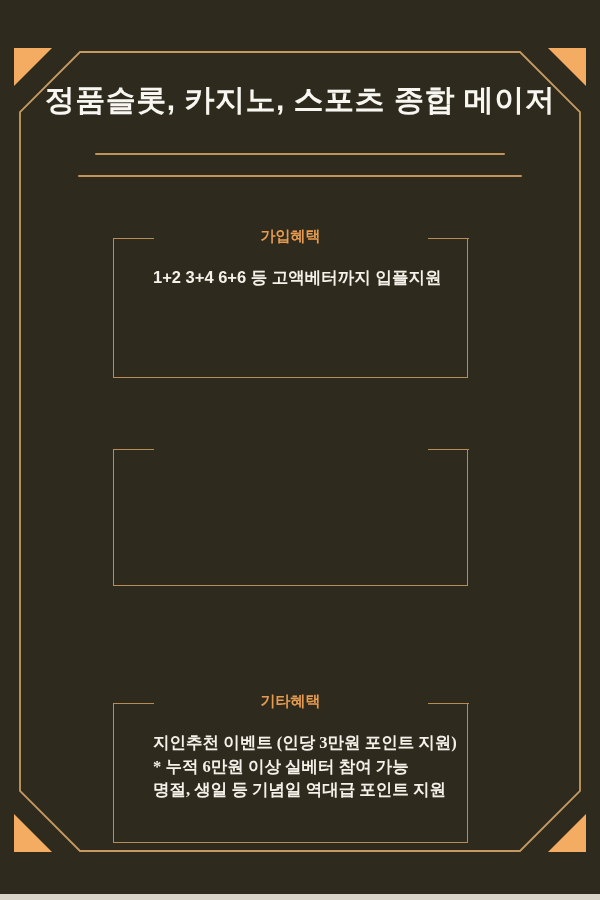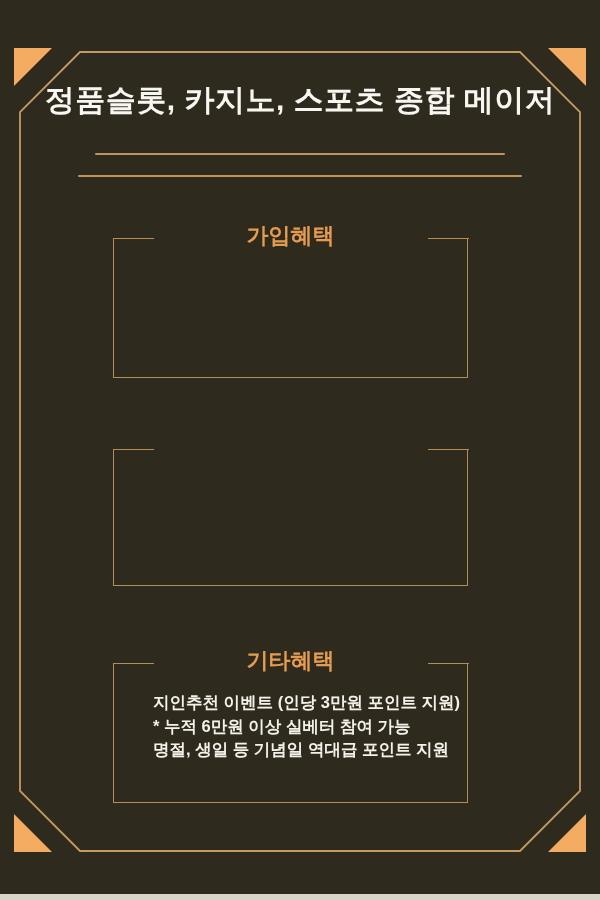--- a/index.html
+++ b/index.html
@@ -42,39 +42,39 @@
   .benefit-box {
     position: absolute;
     left: 113px;
     width: 355px;
     border: 1.5px solid #b68d55;
     border-top: none;
     box-sizing: border-box;
   }
   .box-1 { top: 238px; height: 140px; }
   .box-2 { top: 449px; height: 137px; }
-  .box-3 { top: 663px; height: 140px; }
+  .box-3 { top: 703px; height: 140px; font-family: Liberation Serif, serif; }
 
   .top-seg {
     position: absolute;
     top: -0.5px;
     width: 41px;
     height: 1.5px;
     background: #b68d55;
   }
   .top-seg.left  { left: -1.5px; }
   .top-seg.right { right: -1.5px; }
 
   .benefit-label {
     position: absolute;
     top: -2px;
     left: 50%;
     transform: translate(-50%, -50%);
     color: #e69c50;
-    font-size: 22px;
+    font-size: 15px;
     font-weight: 700;
     white-space: nowrap;
   }
   .benefit-text {
     padding: 28px 10px 0 39px;
     color: #f4f1ea;
     font-size: 16.5px;
     font-weight: 700;
     line-height: 23.5px;
     white-space: nowrap;
@@ -102,20 +102,21 @@
 <div class="page-title">정품슬롯, 카지노, 스포츠 종합 메이저</div>
 
 <div class="divider divider-1"></div>
 <div class="divider divider-2"></div>
 
 <div class="benefit-box box-1">
   <div class="top-seg left"></div>
   <div class="top-seg right"></div>
   <div class="benefit-label">가입혜택</div>
   <div class="benefit-text">
+    <div>1+2 3+4 6+6 등 고액베터까지 입플지원</div>
   </div>
 </div>
 
 <div class="benefit-box box-2">
   <div class="top-seg left"></div>
   <div class="top-seg right"></div>
   <div class="benefit-text">
   </div>
 </div>
 

